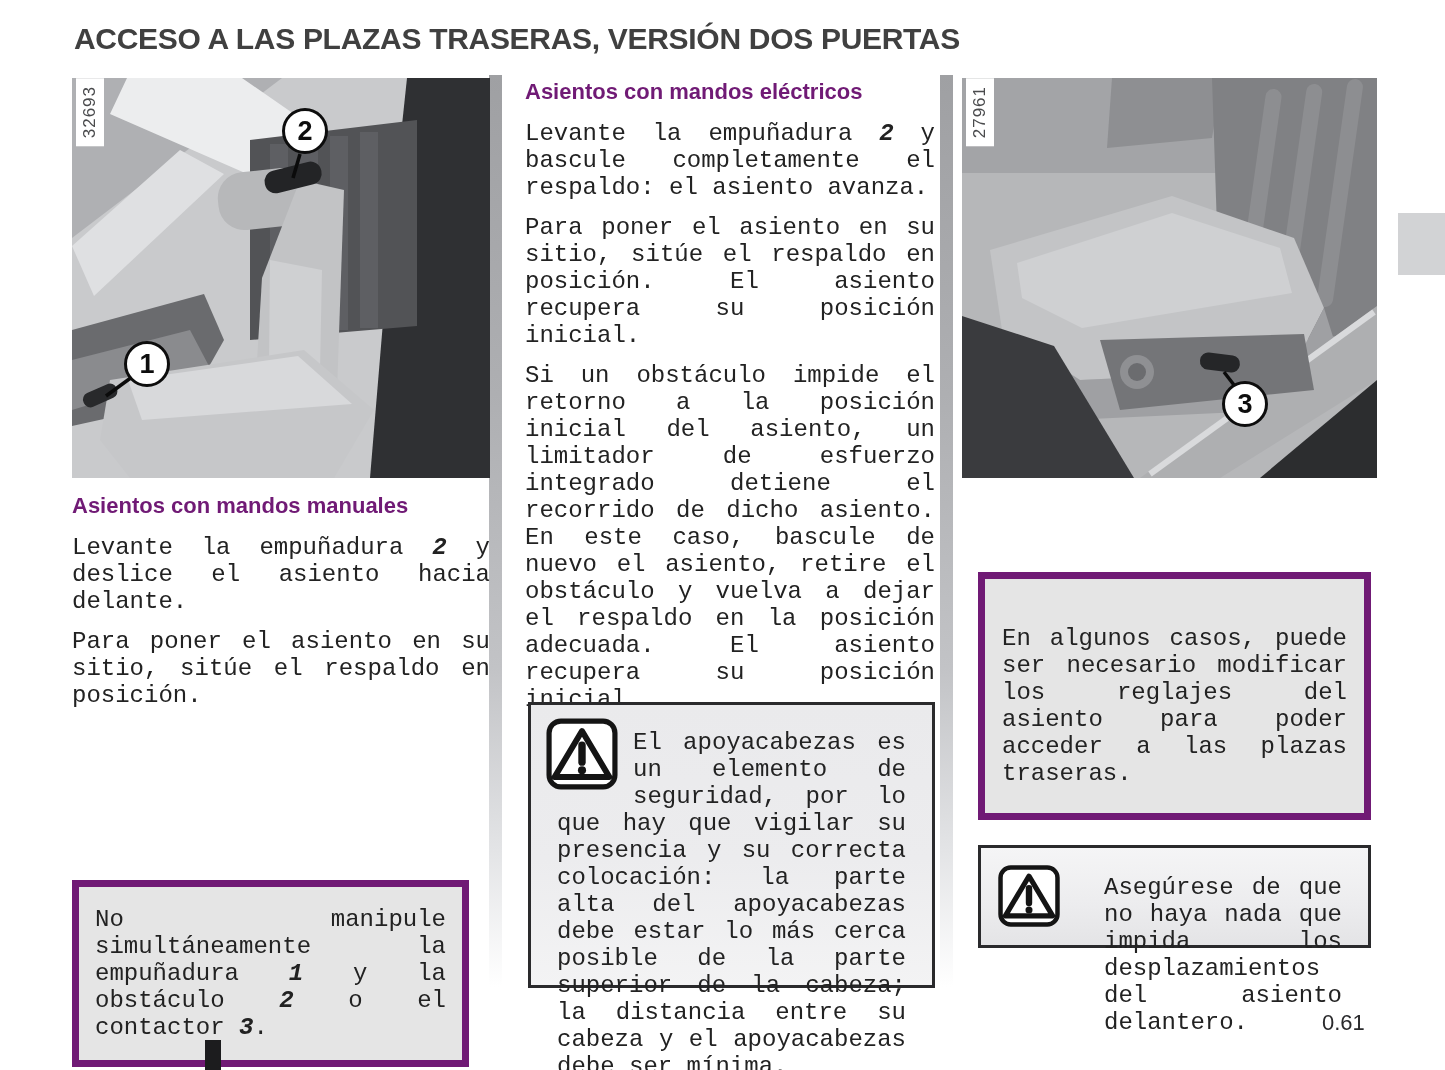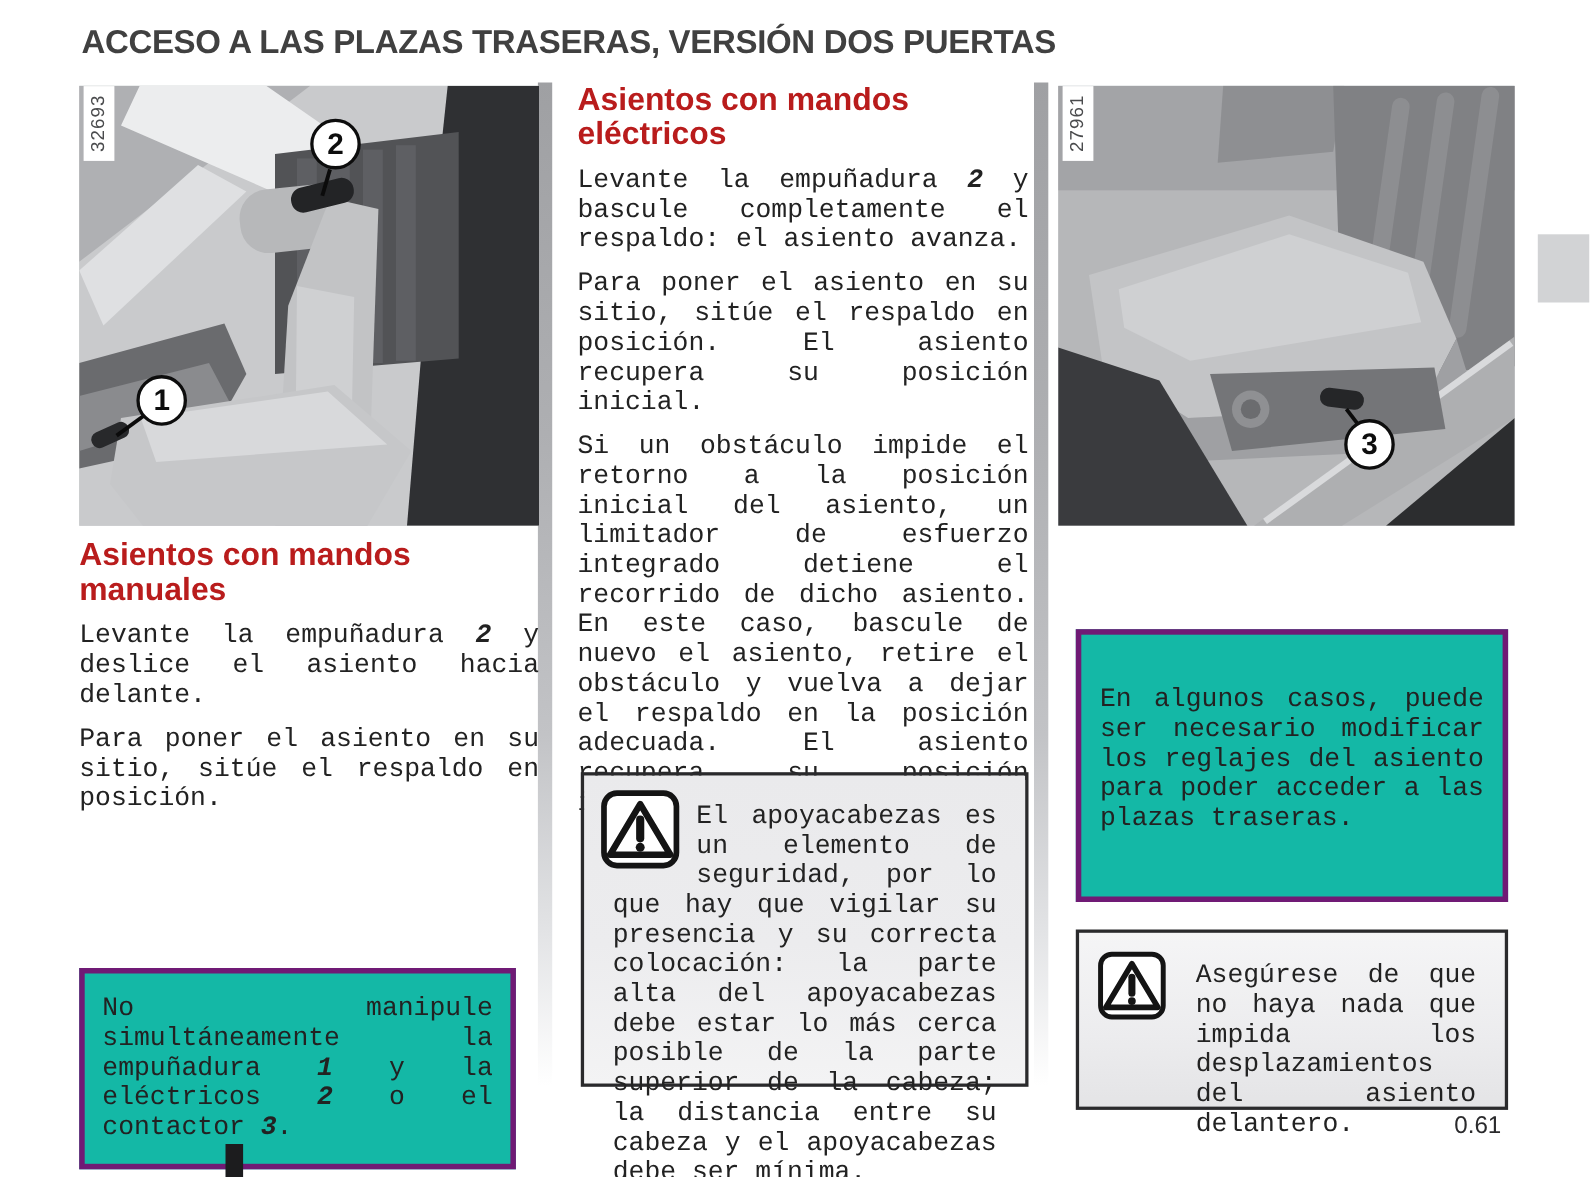--- a/index.html
+++ b/index.html
@@ -27,38 +27,38 @@
   .photo-right{position:absolute;left:962px;top:78px;width:415px;height:400px;margin:0;}
   .photo-id{position:absolute;top:0;left:4px;background:#ffffff;color:#4a4b4d;
             font-size:17px;letter-spacing:1px;padding:8px 4px;
             writing-mode:vertical-rl;transform:rotate(180deg);}
   .callout{position:absolute;width:46px;height:46px;border-radius:50%;
            background:#ffffff;border:3.5px solid #0d0d0d;box-sizing:border-box;
            display:flex;align-items:center;justify-content:center;
            font-size:27px;font-weight:bold;color:#0d0d0d;}
 
   
-  h2{margin:12px 0 0 0;font-size:29px;line-height:31px;font-weight:bold;color:#b91c1c;width:345px;}
+  h2{margin:12px 0 0 0;font-size:22px;line-height:31px;font-weight:bold;color:#701a75;width:345px;}
   h3{margin:22px 0 0 0;font-size:22px;line-height:24px;font-weight:bold;color:#161618;}
   p.body{margin:13px 0 0 0;font-size:24px;line-height:27px;text-align:justify;color:#222;font-family:Liberation Mono, monospace;}
   .refnum{font-weight:bold;font-style:italic;}
 
   
-  .notebox{position:absolute;box-sizing:border-box;border:5px solid #701a75;background:#14b8a6;}
+  .notebox{position:absolute;box-sizing:border-box;border:7px solid #701a75;background:#e5e5e5;}
   .notebox p.body{margin:0;}
   .notebox-left{left:72px;top:880px;width:397px;padding:19px 16px;}
   .notebox-right{left:978px;top:572px;width:393px;height:248px;padding:46px 17px 30px 17px;}
   .notebox-right p.body:first-child{margin:0;}
 
   .warnbox{position:absolute;box-sizing:border-box;border:3px solid #2a2a2c;
            background:linear-gradient(to bottom,#eaeaec 0%,#ececee 55%,#f3f3f4 100%);}
   .warnbox-mid{left:528px;top:702px;width:407px;height:286px;padding:10px 12px;}
-  .warnbox-right{left:978px;top:845px;width:393px;height:164px;padding:12px 12px;
+  .warnbox-right{left:978px;top:845px;width:393px;height:103px;padding:12px 12px;
                  display:flex;align-items:flex-start;
-                 background:linear-gradient(to bottom,#f5f5f6 0%,#ececee 60%,#e4e4e6 100%);}
+                 background:linear-gradient(to bottom,#f5f5f6 0%,#ececee 60%,#e4e4e6 100%);gap:17px;}
   .warn-icon{display:block;width:74px;height:74px;flex:0 0 auto;}
   .warnbox-mid .warn-icon{float:left;margin:2px 14px 6px 2px;}
   .warnbox-right .warn-icon{width:64px;height:64px;margin:4px 12px 0 4px;}
   .warnbox p.body{margin:14px;line-height:27px;}
 
   .page-number{position:absolute;left:1322px;top:1010px;font-size:22px;color:#2a2a2c;}
   .tab-right{position:absolute;left:1398px;top:213px;width:47px;height:62px;background:#d2d3d5;}
   .tab-bottom{position:absolute;left:205px;top:1040px;width:16px;height:30px;background:#1c1c1e;}
 </style>
 </head>
@@ -103,21 +103,21 @@
     </figure>
 
     <h2>Asientos con mandos manuales</h2>
 
     <p class="body"><span>Levante la empuñadura </span><span class="refnum">2</span><span> y deslice el asiento hacia delante.</span></p>
 
     <p class="body">Para poner el asiento en su sitio, sitúe el respaldo en posición.</p>
   </div>
 
   <div class="notebox notebox-left">
-    <p class="body"><span>No manipule simultáneamente la empuñadura </span><span class="refnum">1</span><span> y la eléctricos </span><span class="refnum">2</span><span> o el contactor </span><span class="refnum">3</span><span>.</span></p>
+    <p class="body"><span>No manipule simultáneamente la empuñadura </span><span class="refnum">1</span><span> y la obstáculo </span><span class="refnum">2</span><span> o el contactor </span><span class="refnum">3</span><span>.</span></p>
   </div>
 
   <div class="col col-mid">
     <h2 style="margin-top:0;">Asientos con mandos eléctricos</h2>
 
     <p class="body"><span>Levante la empuñadura </span><span class="refnum">2</span><span> y bascule completamente el respaldo: el asiento avanza.</span></p>
 
     <p class="body">Para poner el asiento en su sitio, sitúe el respaldo en posición. El asiento recupera su posición inicial.</p>
 
 

